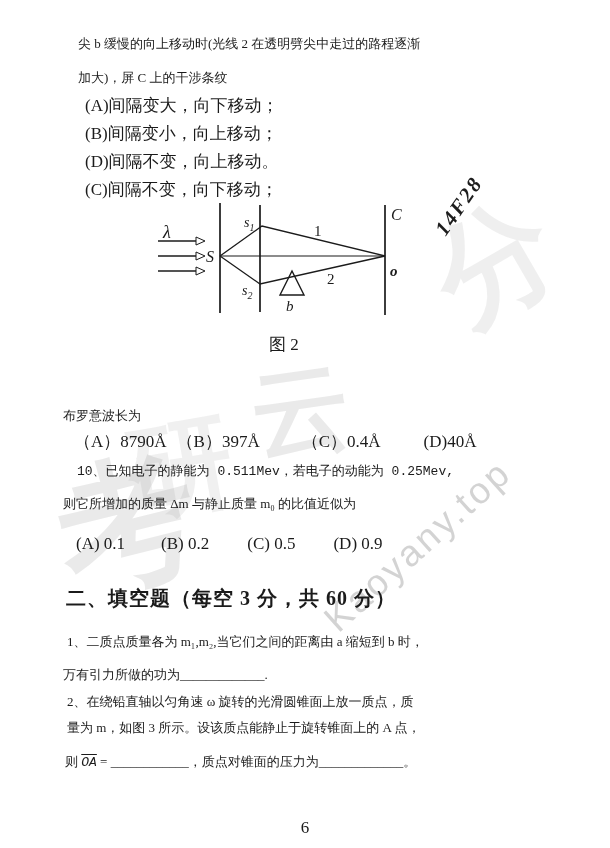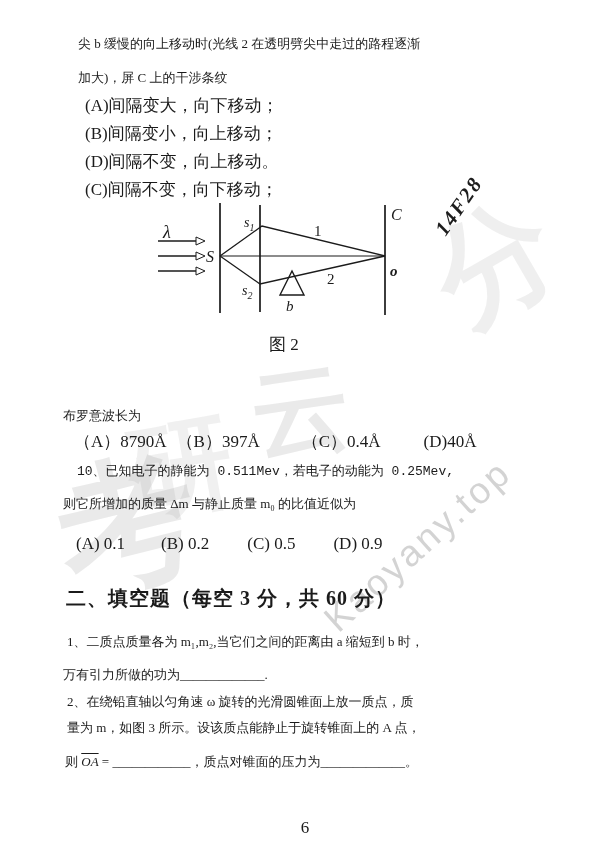--- a/index.html
+++ b/index.html
@@ -6,21 +6,21 @@
   .page {
     position:relative; width:610px; height:848px; margin:0 auto;
     background:#ffffff; overflow:hidden;
     font-family:"Liberation Serif", serif; color:#1b1b1b;
   }
   .line { position:absolute; white-space:nowrap; font-size:13px; line-height:24px; z-index:1; }
   .opts { position:absolute; white-space:nowrap; z-index:1; }
   .opts span { display:inline-block; font-size:17px; }
   .q8opts div { height:28px; font-size:17px; }
   .section-header { font-weight:bold; font-size:20px; letter-spacing:1px;font-family:Liberation Serif, serif; }
-  .oa { font-style:italic; text-decoration:overline; }
+  .oa { font-style:italic; text-decoration:overline;font-family:Liberation Mono, monospace; }
   .pagenum { position:absolute; left:0; right:0; text-align:center; font-size:17px; z-index:1; }
   
   .wm-site {
     position:absolute; left:300px; top:525px; z-index:0;
     display:inline-block; transform:rotate(-42deg);
     font-family:"Liberation Sans", sans-serif;
     font-size:37px; letter-spacing:3px; color:rgba(168,168,168,0.50);
   }
   .wm-cal {
     position:absolute; z-index:0; font-weight:bold;

